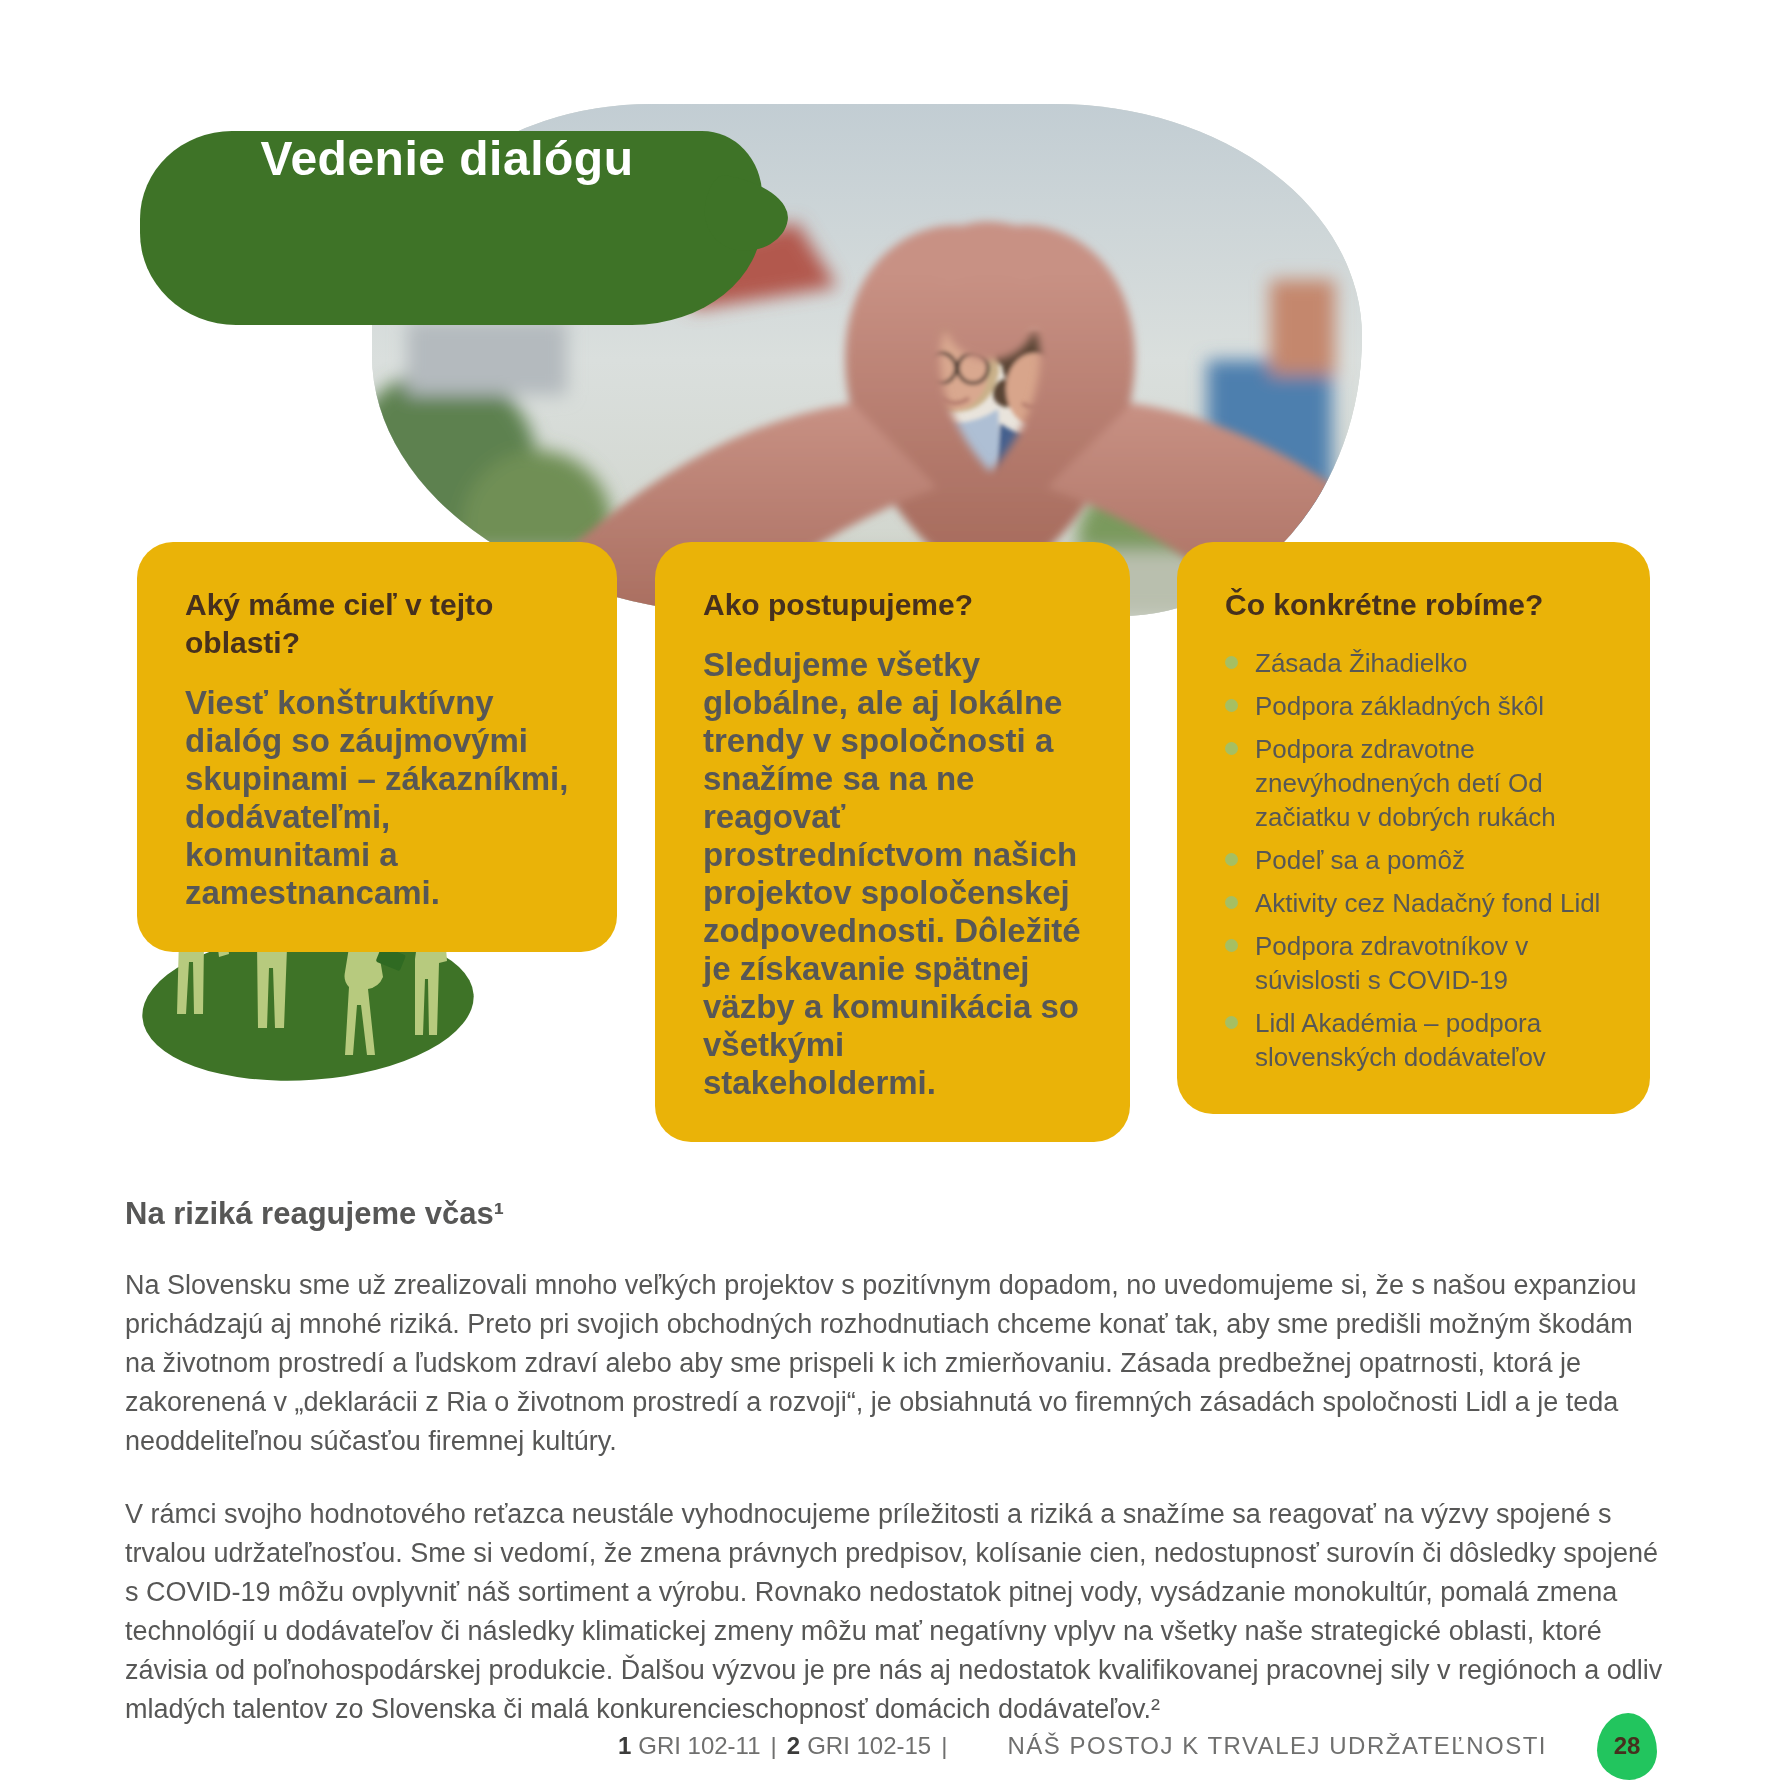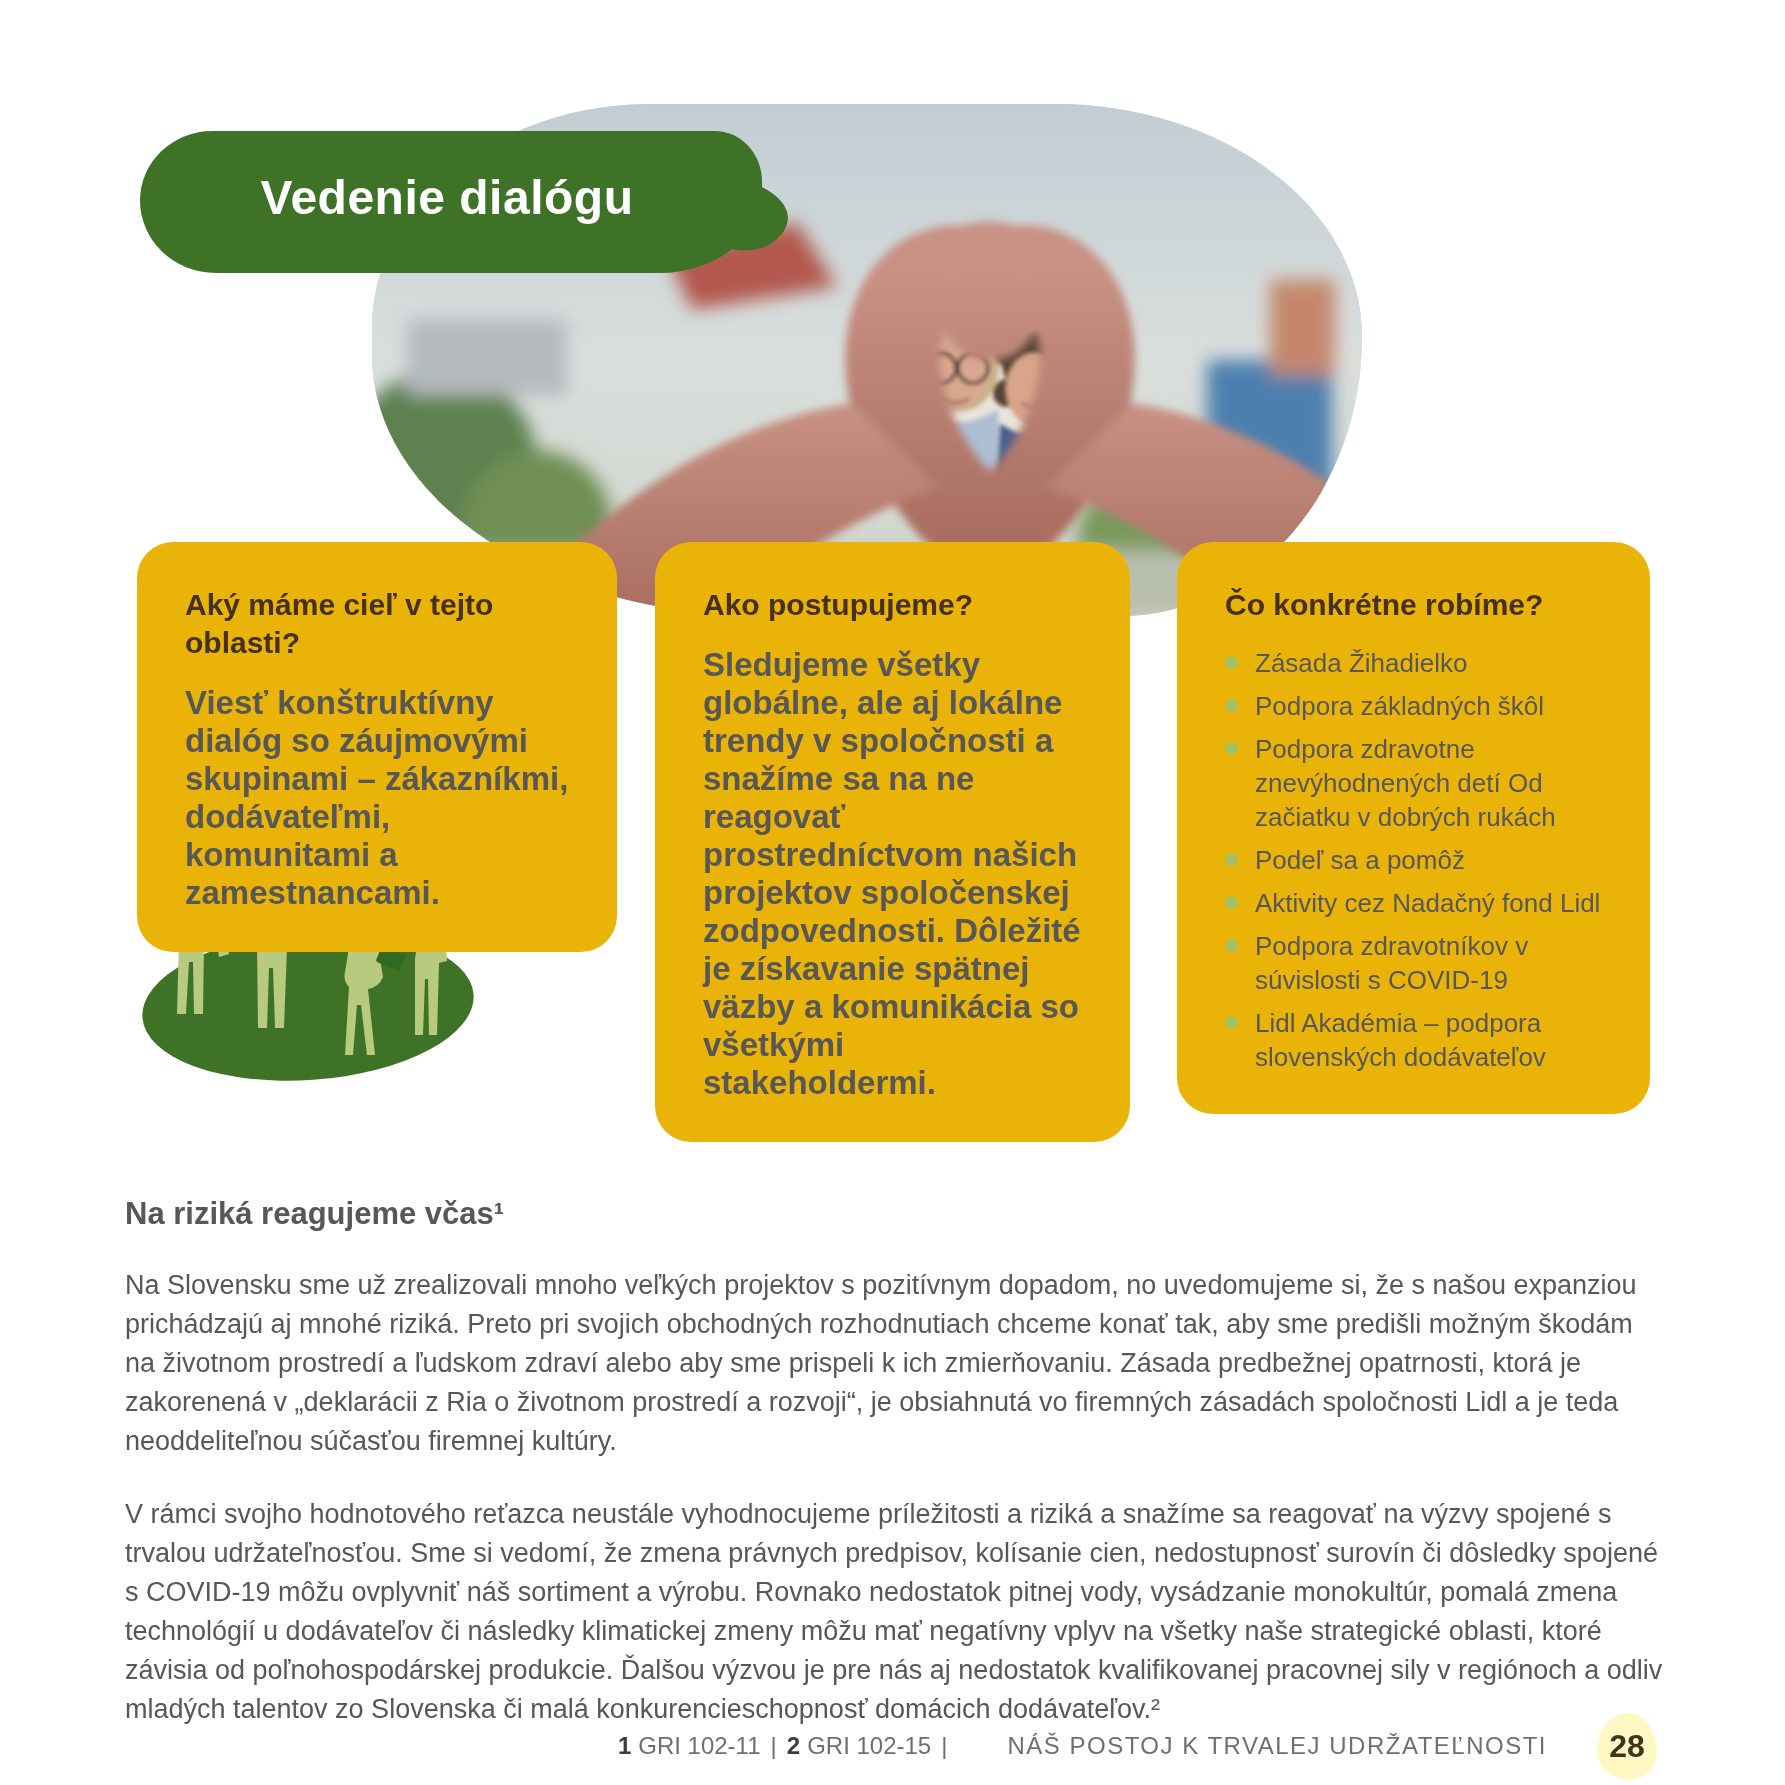--- a/index.html
+++ b/index.html
@@ -2,24 +2,24 @@
 <html><head>
 <meta charset="utf-8">
 <style>
   html,body{margin:0;padding:0;background:#ffffff;}
   .page{
     position:relative;width:1785px;height:1785px;background:#ffffff;overflow:hidden;
     font-family:"Liberation Sans",sans-serif;color:#575756;
   }
   
   .bubble{
-    position:absolute;left:140px;top:131px;width:622px;height:142px;
+    position:absolute;left:140px;top:131px;width:622px;height:194px;
     background:#3E7327;
     border-radius:92px 60px 130px 96px / 88px 64px 104px 92px;
-    display:flex;align-items:center;justify-content:center;
+    display:flex;justify-content:center;
     z-index:3;
   }
   .bubble::after{
     content:"";position:absolute;right:-26px;top:48px;width:84px;height:72px;
     background:#3E7327;border-radius:18% 82% 55% 45% / 45% 48% 52% 55%;
     transform:rotate(9deg);z-index:-1;
   }
   .bubble h1{
     margin:0 18px 10px 10px;font-size:48px;font-weight:bold;color:#ffffff;letter-spacing:.5px;
   }
@@ -56,24 +56,24 @@
   
   .footer{
     position:absolute;left:120px;right:128px;top:1710px;height:72px;
     display:flex;align-items:center;justify-content:flex-end;gap:50px;
     font-size:24px;color:#6F6F6E;
   }
   .gri b{color:#3C3C3B;font-weight:bold;margin-right:7px;}
   .gri .div{margin:0 10px;color:#6F6F6E;}
   .sec-title{letter-spacing:1.5px;color:#6F6F6E;text-align:right;}
   .badge{
-    width:60px;height:67px;background:#fef9c3;
+    width:60px;height:67px;background:#22c55e;
     border-radius:52% 48% 46% 54% / 56% 58% 42% 44%;
     display:flex;align-items:center;justify-content:center;
-    font-size:32px;font-weight:bold;color:#46301E;
+    font-size:24px;font-weight:bold;color:#46301E;
   }
 </style>
 </head>
 <body>
 
 <div class="page">
 
   <div class="photo">
     <svg viewBox="0 0 990 510" preserveAspectRatio="none">
       <defs>

